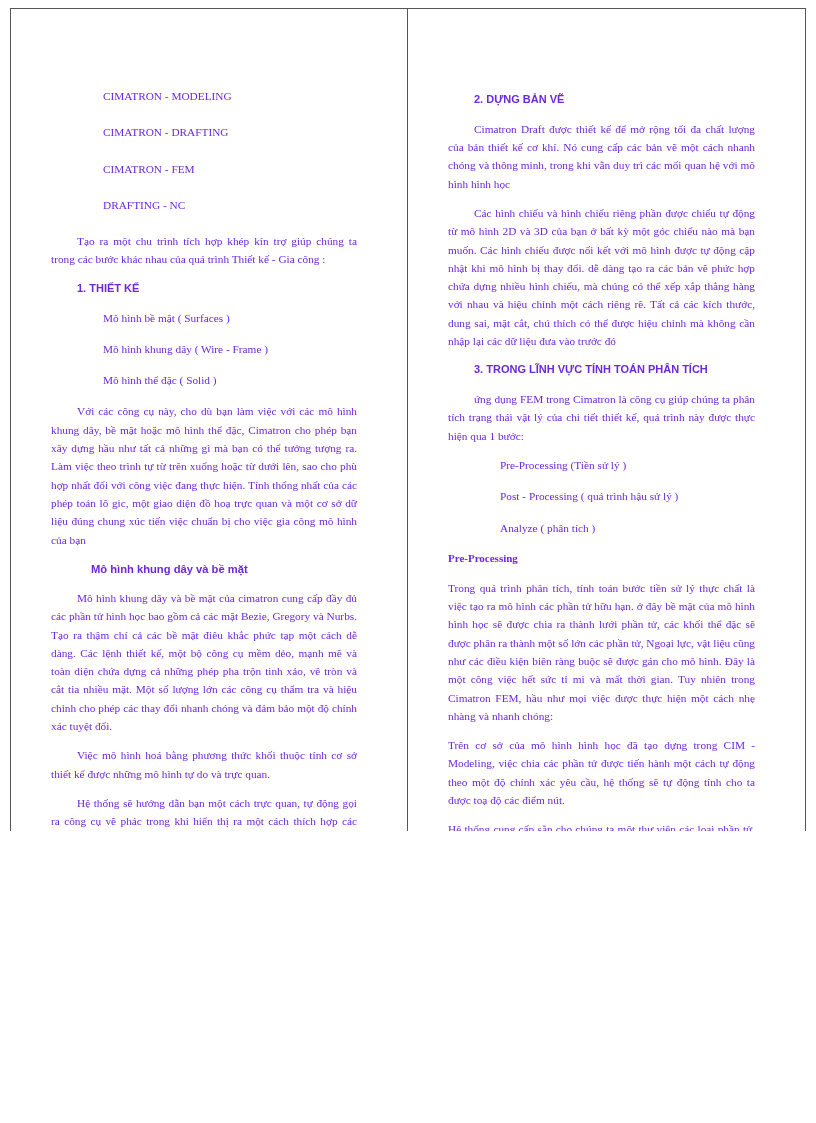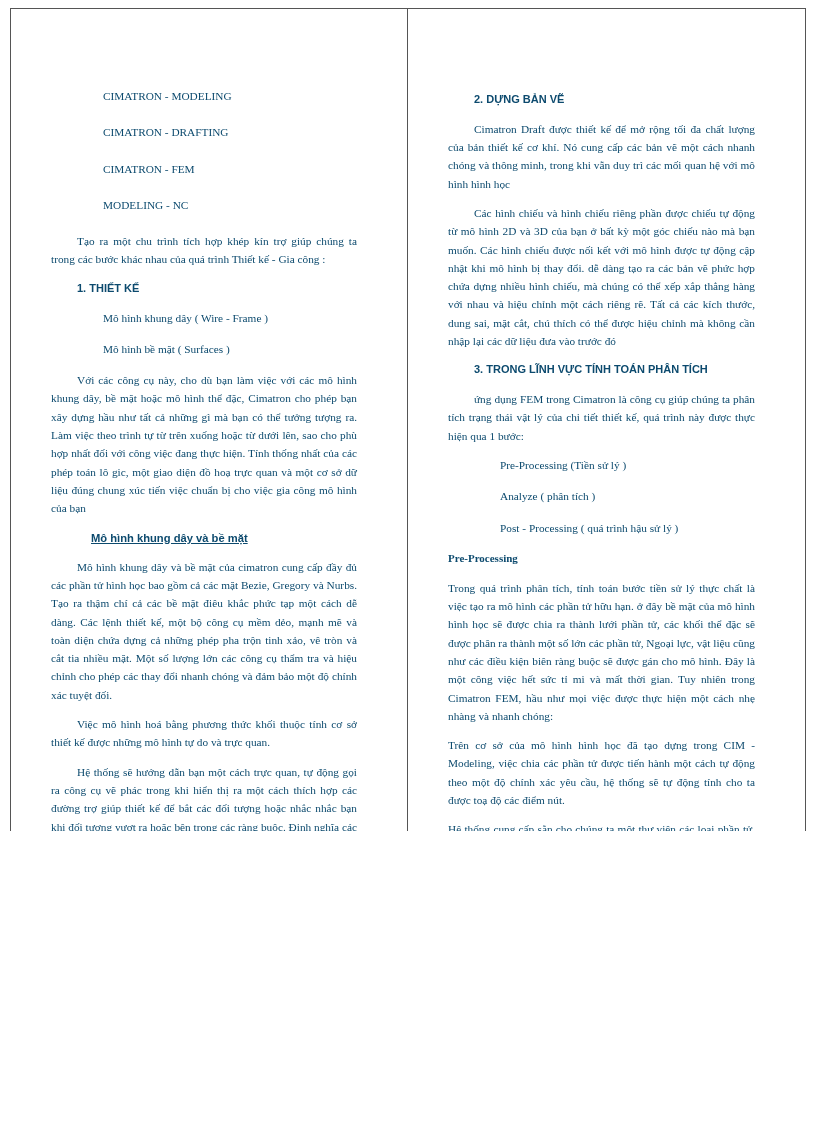--- a/index.html
+++ b/index.html
@@ -6,21 +6,21 @@
     margin: 0;
     padding: 0;
     background: #ffffff;
   }
   .page {
     width: 816px;
     height: 831px;
     position: relative;
     background: #ffffff;
     font-family: "Liberation Serif", serif;
-    color: #0c4a6e;
+    color: #6d28d9;
     box-sizing: border-box;
     overflow: hidden;
   }
   .sheet {
     position: absolute;
     left: 10px;
     top: 8px;
     width: 796px;
     height: 1104px;
     border: 1px solid #555;
@@ -61,21 +61,20 @@
     font-size: 11px;
     margin: 4px 0 11px 0;
     text-indent: 26px;
   }
   .head-sub {
     font-family: "Liberation Sans", sans-serif;
     font-weight: bold;
     font-size: 11.2px;
     margin: 0 0 11px 0;
     text-indent: 40px;
-    text-decoration: underline;
   }
   .head-plain {
     font-family: Liberation Serif, serif;
     font-weight: bold;
     font-size: 11.0px;
     margin: 8px 0 11px 0;
     text-indent: 0;
   }
   .mono-line {
     font-size: 11.3px;
@@ -95,29 +94,30 @@
 <body>
 
 <div class="page">
   <div class="sheet">
 
     <div class="col col-left">
 
       <p class="mono-line">CIMATRON - MODELING</p>
       <p class="mono-line">CIMATRON - DRAFTING</p>
       <p class="mono-line">CIMATRON - FEM</p>
-      <p class="mono-line">MODELING - NC</p>
+      <p class="mono-line">DRAFTING - NC</p>
 
       <p>Tạo ra một chu trình tích hợp khép kín trợ giúp chúng ta trong các bước khác nhau của quá trình Thiết kế - Gia công :</p>
 
       <p class="head-num">1. THIẾT KẾ</p>
 
 
+      <p class="indent-list">Mô hình bề mặt   ( Surfaces )</p>
       <p class="indent-list">Mô hình khung dây ( Wire - Frame )</p>
-      <p class="indent-list">Mô hình bề mặt   ( Surfaces )</p>
+      <p class="indent-list">Mô hình thể đặc ( Solid )</p>
 
       <p>Với các công cụ này, cho dù bạn làm việc với các mô hình khung dây, bề mặt hoặc mô hình thể đặc, Cimatron cho phép bạn xây dựng hầu như tất cả những gì mà bạn có thể tưởng tượng ra. Làm việc theo trình tự từ trên xuống hoặc từ dưới lên, sao cho phù hợp nhất đối với công việc đang thực hiện. Tính thống nhất của các phép toán lô gic, một giao diện đồ hoạ trực quan và một cơ sở dữ liệu đúng chung xúc tiến việc chuẩn bị cho việc gia công mô hình của bạn</p>
 
       <p class="head-sub">Mô hình khung dây và bề mặt</p>
 
       <p>Mô hình khung dây và bề mặt của cimatron cung cấp đầy đủ các phần tử hình học bao gồm cả các mặt Bezie, Gregory và Nurbs. Tạo ra thậm chí cả các bề mặt điêu khắc phức tạp một cách dễ dàng. Các lệnh thiết kế, một bộ công cụ mềm dẻo, mạnh mẽ và toàn diện chứa dựng cả những phép pha trộn tinh xảo, vê tròn và cắt tia nhiều mặt. Một số lượng lớn các công cụ thẩm tra và hiệu chỉnh cho phép các thay đổi nhanh chóng và đảm bảo một độ chính xác tuyệt đối.</p>
 
 
       <p>Việc mô hình hoá bằng phương thức khối thuộc tính cơ sở thiết kế được những mô hình tự do và trực quan.</p>
 
@@ -132,22 +132,22 @@
 
       <p>Cimatron Draft được thiết kế để mở rộng tối đa chất lượng của bản thiết kế cơ khí. Nó cung cấp các bản vẽ một cách nhanh chóng và thông minh, trong khi vẫn duy trì các mối quan hệ với mô hình hình học</p>
 
       <p>Các hình chiếu và hình chiếu riêng phần được chiếu tự động từ mô hình 2D và 3D của bạn ở bất kỳ một góc chiếu nào mà bạn muốn. Các hình chiếu được nối kết với mô hình được tự động cập nhật khi mô hình bị thay đổi. dễ dàng tạo ra các bản vẽ phức hợp chứa dựng nhiều  hình chiếu, mà chúng có thể xếp xắp thẳng hàng với nhau và hiệu chỉnh một cách riêng rẽ. Tất cả các kích thước, dung sai, mặt cắt, chú thích có thể được hiệu chỉnh mà không cần nhập lại các dữ liệu đưa vào trước đó</p>
 
       <p class="head-num">3. TRONG LĨNH VỰC TÍNH TOÁN PHÂN TÍCH</p>
 
       <p>ứng dụng FEM trong Cimatron là công cụ giúp chúng ta phân tích trạng thái vật lý của chi tiết thiết kế, quá trình này được thực hiện qua 1 bước:</p>
 
       <p class="indent-list">Pre-Processing (Tiền sử lý )</p>
+      <p class="indent-list">Post - Processing ( quá trình hậu sử lý )</p>
       <p class="indent-list">Analyze ( phân tích )</p>
-      <p class="indent-list">Post - Processing ( quá trình hậu sử lý )</p>
 
 
       <p class="head-plain">Pre-Processing</p>
 
       <p class="noindent">Trong quá trình phân tích, tính toán bước tiền sử lý thực chất là việc tạo ra mô hình các phần tử hữu hạn. ở đây bề mặt của mô hình hình học sẽ được chia ra thành lưới phần tử, các khối thể đặc sẽ được phân ra thành một số lớn các phần tử, Ngoại lực, vật liệu cũng như các điều kiện biên ràng buộc sẽ được gán cho mô hình. Đây là một công việc hết sức tỉ mi và mất thời gian. Tuy nhiên trong Cimatron FEM, hầu như mọi việc được thực hiện một cách nhẹ nhàng và nhanh chóng:</p>
 
       <p class="noindent">Trên cơ sở của mô hình hình học đã tạo dựng trong CIM - Modeling, việc chia các phần tử được tiến hành một cách tự động theo một độ chính xác yêu cầu, hệ thống sẽ tự động tính cho ta được toạ độ các điểm nút.</p>
 
       <p class="noindent">Hệ thống cung cấp sẵn cho chúng ta một thư viện các loại phần tử, vật liệu, các kiểu tác dụng của ngoại lực để chúng ta có thể dễ dàng gán hoặc đặt chúng lên mô hình.</p>
 

